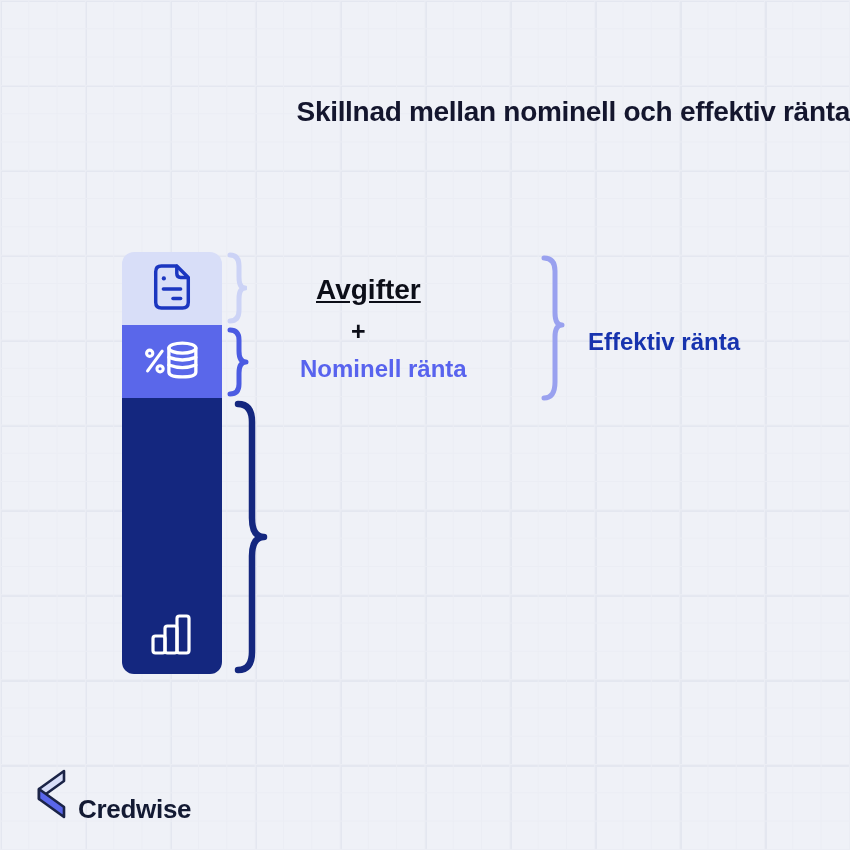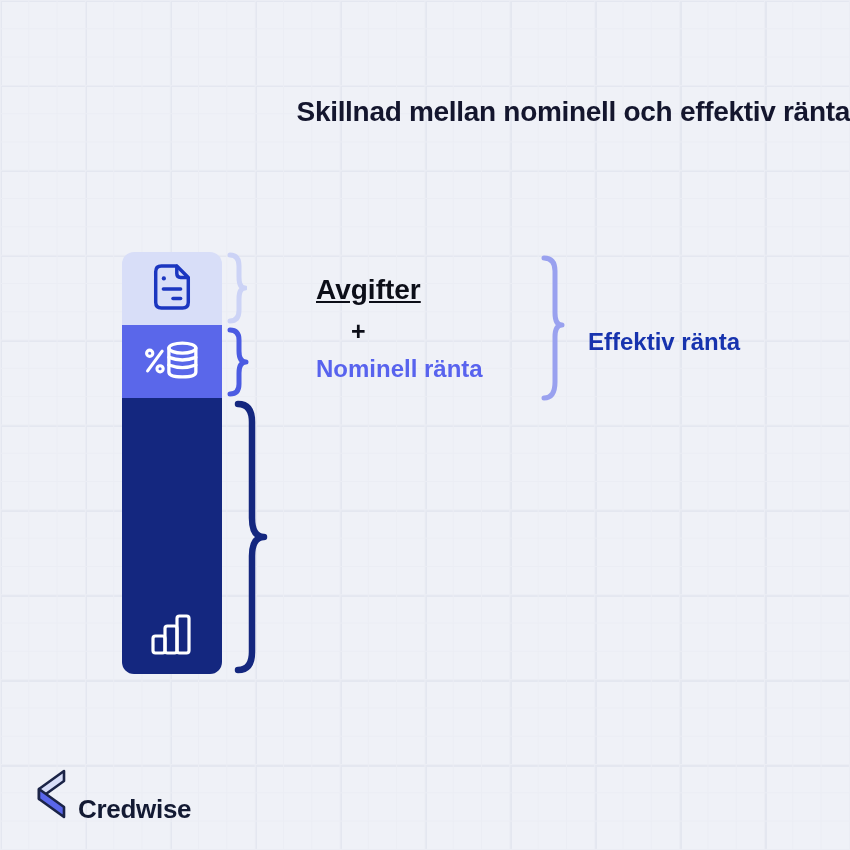--- a/index.html
+++ b/index.html
@@ -28,21 +28,21 @@
   .seg-top{height:73px;background:#d8def8;border-radius:12px 12px 0 0;}
   .seg-mid{height:73px;background:#5a67ea;}
   .seg-bottom{height:276px;background:#14277f;border-radius:0 0 12px 12px;
               display:flex;align-items:flex-end;justify-content:center;padding-bottom:14px;box-sizing:border-box;}
   
   .brace{position:absolute;}
   
   .lbl{position:absolute;font-weight:800;white-space:nowrap;}
   .lbl-avgifter{left:316px;top:274px;font-size:28px;color:#0c0e18;text-decoration:underline;}
   .lbl-plus{left:351px;top:317px;font-size:25px;color:#0c0e18;}
-  .lbl-nominell{left:316px;top:355px;font-size:24px;color:#5863ee;}
+  .lbl-nominell{left:300px;top:355px;font-size:24px;color:#5863ee;}
   .lbl-effektiv{left:588px;top:315px;font-size:24px;color:#1733ae;margin-top:13px;}
   .lbl-lanebelopp{left:318px;top:525px;font-size:24px;color:#0c0e18;}
   
   .logo{position:absolute;left:34px;top:769px;display:flex;align-items:flex-end;}
   .logo-text{margin-left:10px;font-size:26px;font-weight:800;color:#131a33;letter-spacing:-0.3px;}
 </style>
 </head>
 <body>
 
 <div class="canvas">

